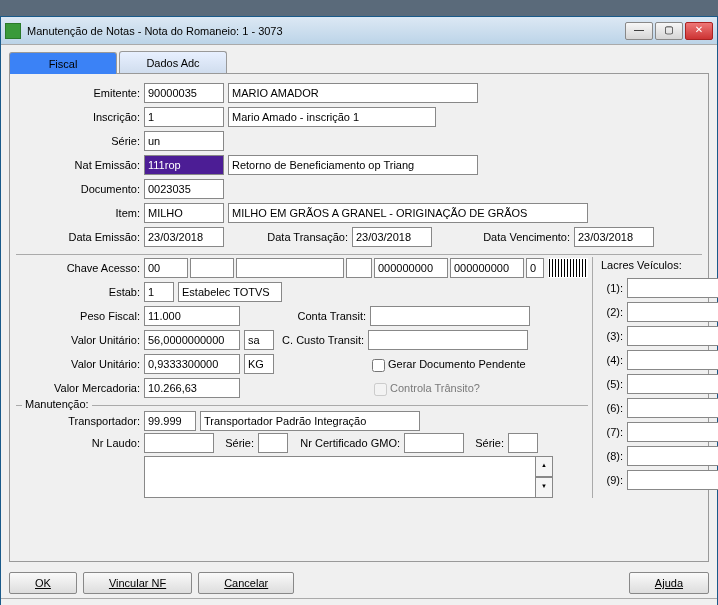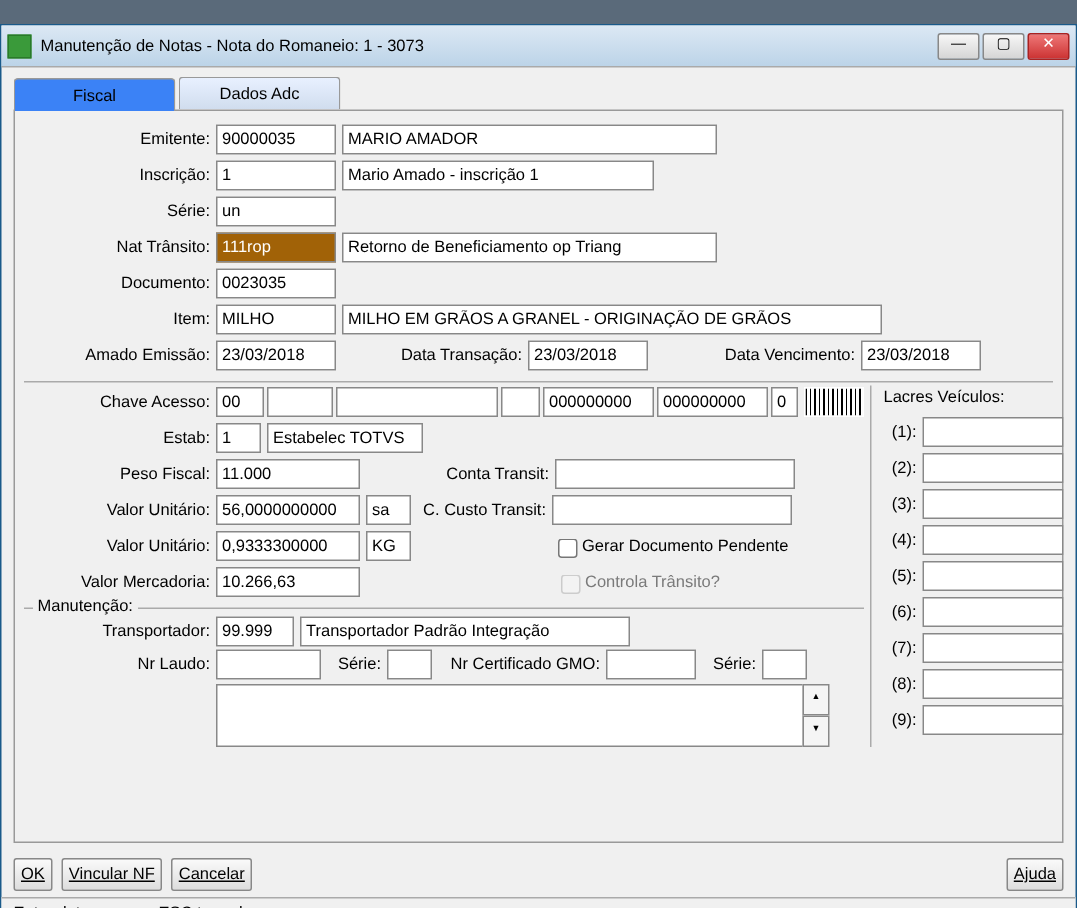--- a/index.html
+++ b/index.html
@@ -15,34 +15,34 @@
   .tabs { display: flex; height: 22px; }
   .tab { width: 108px; border: 1px solid #999; border-bottom: none; background: #eee; display: flex; align-items: center; justify-content: center; border-top-left-radius: 3px; border-top-right-radius: 3px; margin-right: 2px; cursor: pointer; }
   .tab.active { background: #3b82f6; position: relative; top: 1px; }
   .tab.inactive { background: linear-gradient(#e8f0ff,#d0ddee); }
   .tabpanel { border: 1px solid #999; flex: 1; padding: 8px 6px 6px 6px; background: #f0f0f0; display: flex; flex-direction: column; gap: 2px; }
   .row { display: flex; align-items: center; height: 22px; }
   .lbl { text-align: right; padding-right: 4px; color: #000; }
   .lbl1 { width: 128px; }
   input.fld { height: 20px; border: 1px solid #888; background: #fff; padding: 0 3px; }
   input.fld:disabled { background: #fff; color: #000; }
-  input.hl { background: #a16207; color: #fff; }
+  input.hl { background: #4c1d95; color: #fff; }
   .groupbox { border-top: 1px solid #aaa; padding-top: 4px; margin-top: 4px; }
   .sidepanel { border-top: 1px solid #aaa; margin-top: 4px; padding-top: 2px; }
   .midcols { display: flex; }
   .leftcol { flex: 1; border-right: 0; padding-right: 4px; display: flex; flex-direction: column; gap: 2px; }
   .rightcol { width: 136px; padding-left: 6px; display: flex; flex-direction: column; gap: 2px; border-left: 1px solid #aaa; }
   .chk { position: relative; top: 1px; margin-right: 3px; }
   .barcode { width: 40px; height: 20px; display: inline-block; background: repeating-linear-gradient(90deg,#000 0 1px,#fff 1px 3px); margin-left: 4px; border: 1px solid #fff; }
   textarea.obs { width: 392px; height: 42px; border: 1px solid #888; background: #fff; resize: none; }
   .scrollarrows { width: 18px; display: flex; flex-direction: column; margin-left: -1px; }
   .scrollarrows div { height: 21px; border: 1px solid #888; background: #f5f5f5; text-align: center; font-size: 6px; cursor: pointer; line-height: 8px; padding-top: 4px; }
   .btnbar { display:flex; gap: 6px; padding: 6px 8px 4px 8px; }
   .btnbar .spacer { flex: 1; }
-  button.pbtn { height: 22px; padding: 0 4px; border: 1px solid #888; background: linear-gradient(#fafafa,#ddd); border-radius: 2px; cursor: pointer; }
+  button.pbtn { height: 22px; padding: 0 25px; border: 1px solid #888; background: linear-gradient(#fafafa,#ddd); border-radius: 2px; cursor: pointer; }
   button.pbtn.u { text-decoration: none; }
   button.pbtn .ukey { text-decoration: underline; }
   .status { height: 22px; border-top: 1px solid #aaa; background: #f0f0f0; padding: 4px 8px 0 8px; }
   .lacre { display: flex; align-items: center; height: 22px; }
   .lacre .llbl { width: 28px; text-align: right; padding-right: 4px; }
   .small { font-size: 11px; }
   .gray { color: #7a7a7a; }
 </style>
 </head>
 <body>
@@ -73,48 +73,48 @@
       <div class="row">
         <div class="lbl lbl1">Inscrição:</div>
         <input class="fld" style="width: 80px;" value="1">
         <input class="fld" style="width: 208px; margin-left: 4px;" value="Mario Amado - inscrição 1">
       </div>
       <div class="row">
         <div class="lbl lbl1">Série:</div>
         <input class="fld" style="width: 80px;" value="un">
       </div>
       <div class="row">
-        <div class="lbl lbl1">Nat Trânsito:</div>
+        <div class="lbl lbl1">Nat Emissão:</div>
         <input class="fld hl" style="width: 80px;" value="111rop">
         <input class="fld" style="width: 250px; margin-left: 4px;" value="Retorno de Beneficiamento op Triang">
       </div>
       <div class="row">
         <div class="lbl lbl1">Documento:</div>
         <input class="fld" style="width: 80px;" value="0023035">
       </div>
       <div class="row">
         <div class="lbl lbl1">Item:</div>
         <input class="fld" style="width: 80px;" value="MILHO">
         <input class="fld" style="width: 360px; margin-left: 4px;" value="MILHO EM GRÃOS A GRANEL - ORIGINAÇÃO DE GRÃOS">
       </div>
       <div class="row">
-        <div class="lbl lbl1">Amado Emissão:</div>
+        <div class="lbl lbl1">Data Emissão:</div>
         <input class="fld" style="width: 80px;" value="23/03/2018">
         <div class="lbl" style="width:128px">Data Transação:</div>
         <input class="fld" style="width: 80px;" value="23/03/2018">
         <div class="lbl" style="width:142px">Data Vencimento:</div>
         <input class="fld" style="width: 80px;" value="23/03/2018">
       </div>
 
       <div class="midcols sidepanel">
         <div class="leftcol">
 
           <div class="row">
             <div class="lbl lbl1">Chave Acesso:</div>
-            <input class="fld" style="width: 32px;" value="00">
+            <input class="fld" style="width: 44px;" value="00">
             <input class="fld" style="width: 44px; margin-left: 2px;" value="">
             <input class="fld" style="width: 108px; margin-left: 2px;" value="">
             <input class="fld" style="width: 26px; margin-left: 2px;" value="">
             <input class="fld" style="width: 74px; margin-left: 2px;" value="000000000">
             <input class="fld" style="width: 74px; margin-left: 2px;" value="000000000">
             <input class="fld" style="width: 18px; margin-left: 2px;" value="0">
             <span class="barcode"></span>
           </div>
 
           <div class="row">

